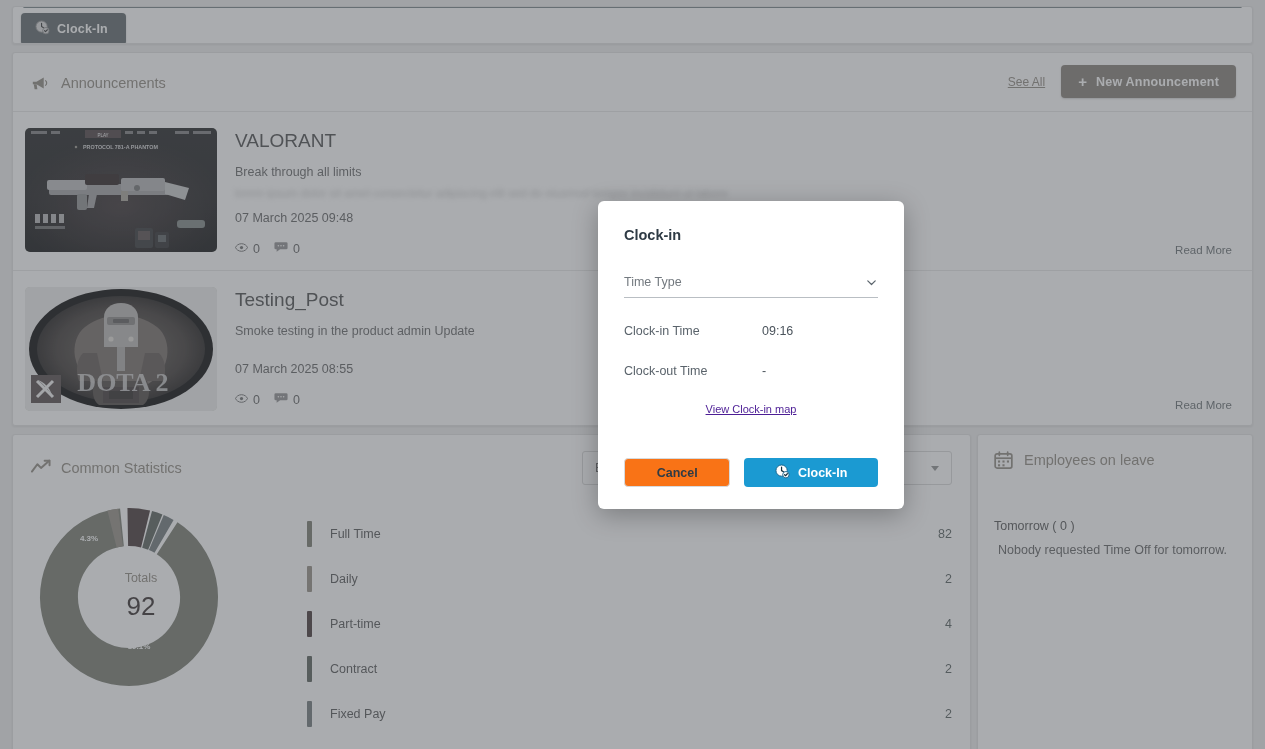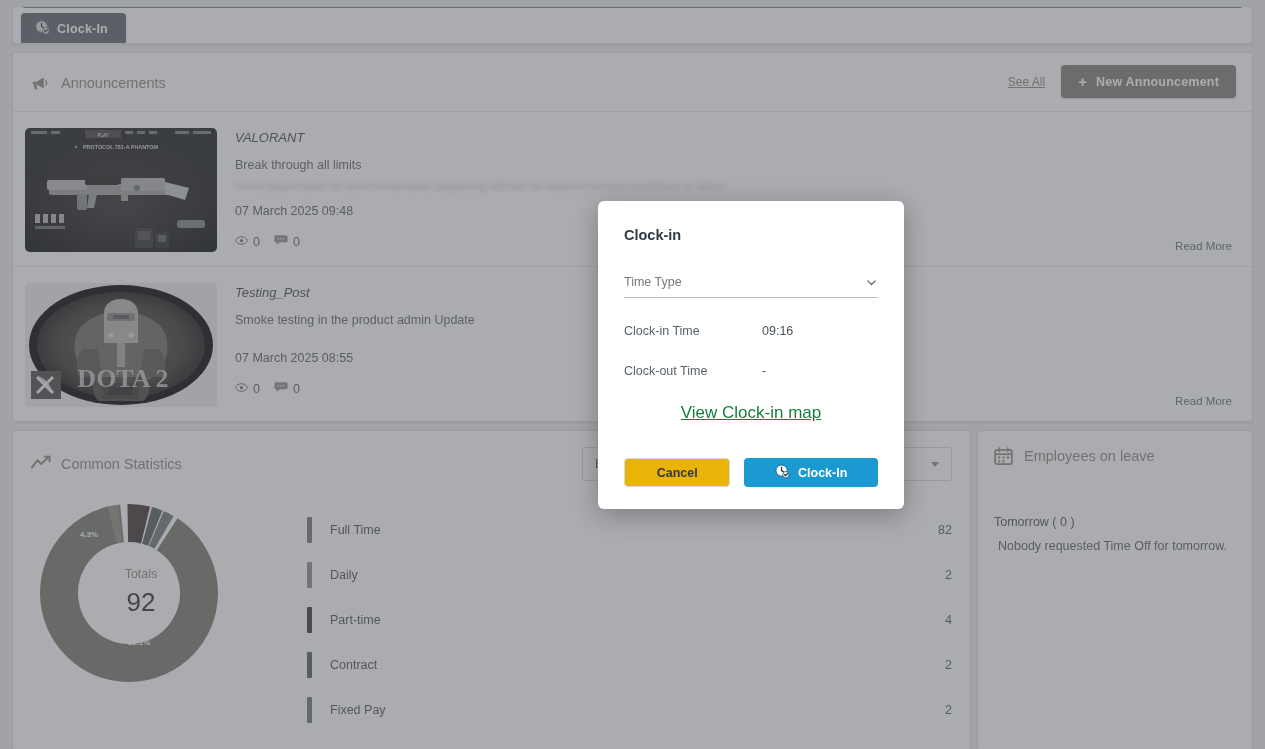--- a/index.html
+++ b/index.html
@@ -83,21 +83,21 @@
     border-top: 1px solid #e4e8eb;
     position: relative;
   }
   .thumb {
     width: 192px; height: 124px; flex: 0 0 192px;
     border-radius: 5px; overflow: hidden;
     position: relative; background: #bef264;
   }
   .thumb svg { display:block; width:100%; height:100%; }
   .ann-body { flex: 1; min-width: 0; padding-top: 2px; }
-  .ann-title { font-size: 13px; color: #46505a; margin-bottom: 13px; font-style: italic; }
+  .ann-title { font-size: 19px; color: #46505a; margin-bottom: 13px; }
   .ann-sub  { font-size: 12.5px; color: #616b75; margin-bottom: 8px; }
   .ann-blur {
     font-size: 11.5px; color: #8f98a1; line-height: 1.1;
     height: 14px; overflow: hidden;
     filter: blur(2.4px); opacity: .55;
     white-space: nowrap; text-overflow: clip;
     margin-bottom: 10px;
   }
   .ann-date { font-size: 12.5px; color: #5c666f; margin-bottom: 16px; }
   .ann-meta { display: flex; align-items: center; gap: 14px; }
@@ -185,30 +185,30 @@
     cursor: pointer;
   }
   .chev { width: 13px; height: 13px; display:block; }
   .kv-row { display: flex; margin-top: 26px; font-size: 12.5px; }
   .kv-row:first-of-type { margin-top: 34px; }
   .kv-key { width: 138px; color: #5a636b; }
   .kv-val { color: #4b545c; }
   .map-link {
     display: block; text-align: center;
     margin-top: 25px;
-    color: #15803d; font-size: 17px;
+    color: #4c1d95; font-size: 11px;
     text-decoration: underline; cursor: pointer;
   }
   .modal-foot {
     display: flex; gap: 14px;
     padding: 0 26px 22px 26px;
   }
   .btn-cancel {
     flex: 1; height: 29px;
-    background: #eab308; color: #2f3b45;
+    background: #f97316; color: #2f3b45;
     border: 1px solid #d6dadd; border-radius: 4px;
     font-size: 12.5px; font-weight: 700; cursor: pointer;
     font-family: "Liberation Sans", sans-serif;
   }
   .btn-clockin {
     flex: 1.28; height: 29px;
     display: inline-flex; align-items: center; justify-content: center; gap: 8px;
     background: #1b9ad2; color: #fff;
     border: none; border-radius: 4px;
     font-size: 12.5px; font-weight: 700; cursor: pointer;

